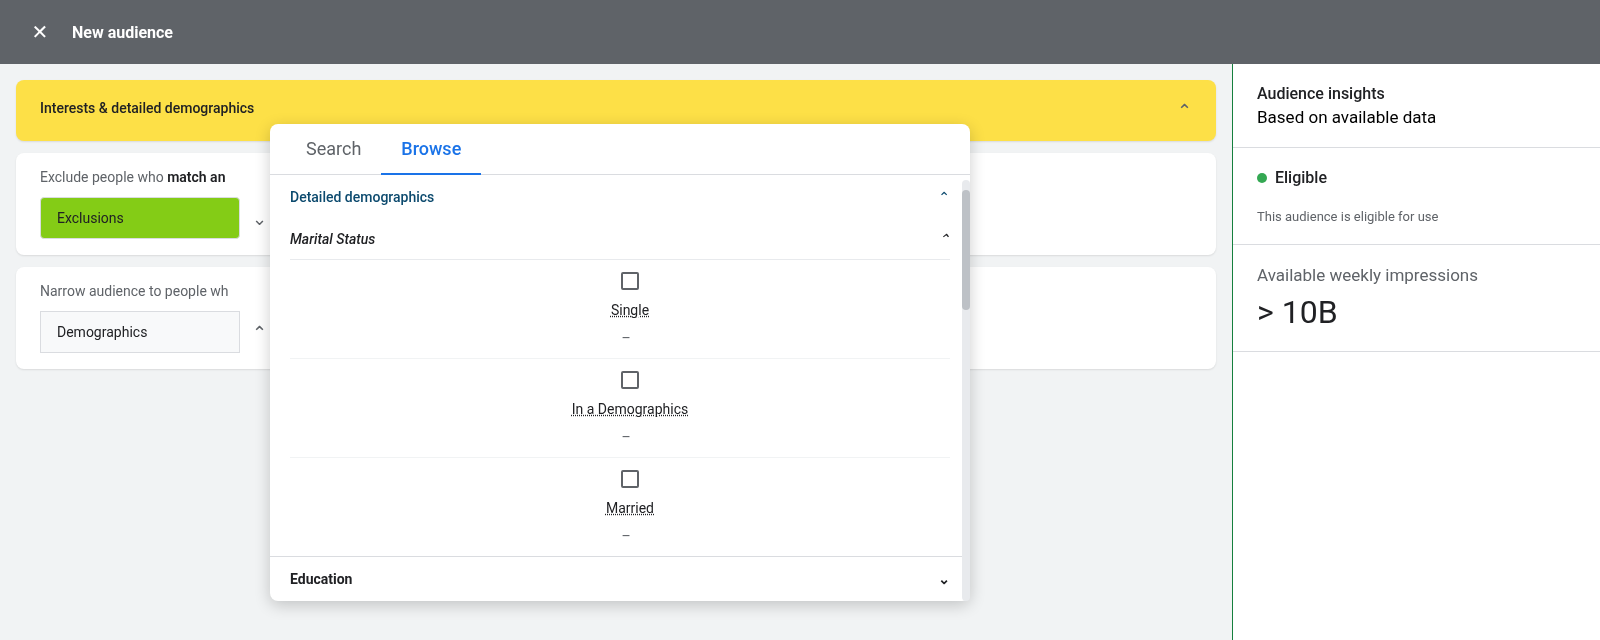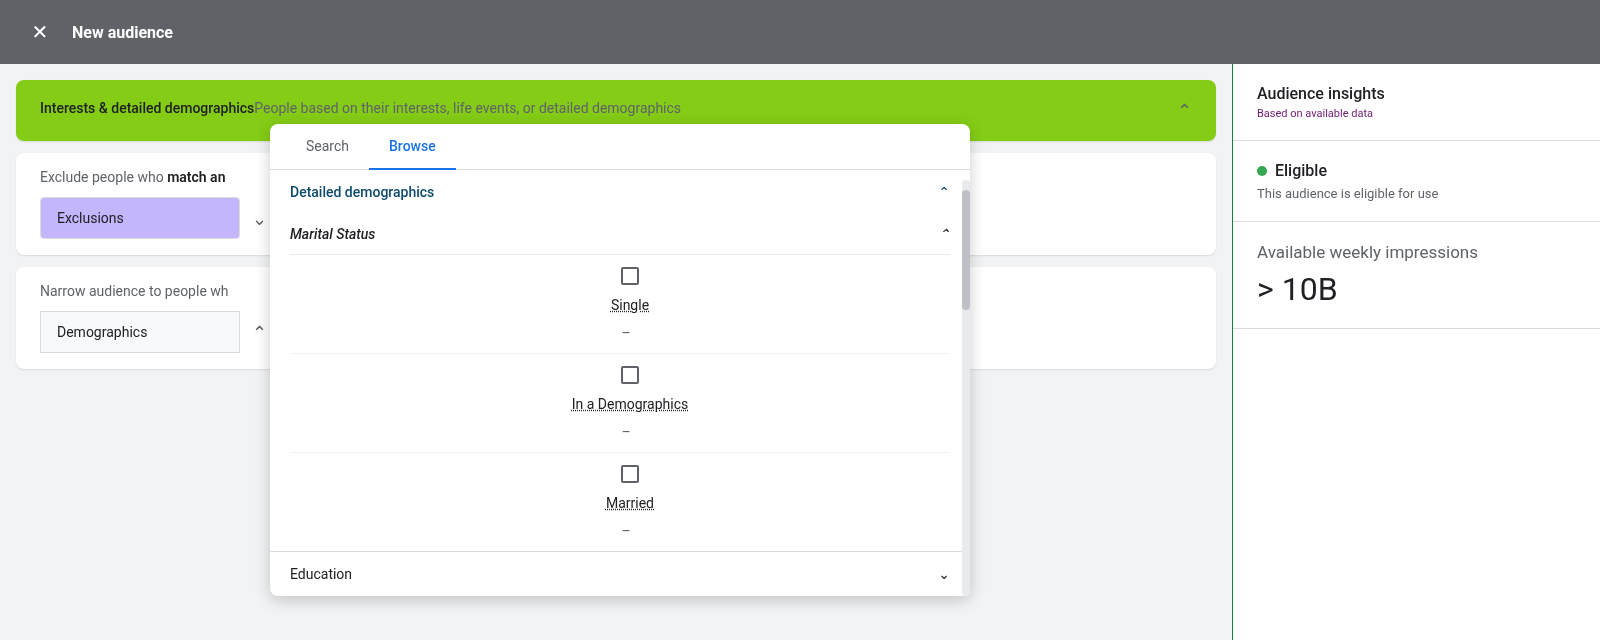--- a/index.html
+++ b/index.html
@@ -49,21 +49,21 @@
     
     .left-panel {
       flex: 1;
       overflow-y: auto;
       padding: 16px;
       position: relative;
     }
 
     
     .section-card {
-      background: #84cc16;
+      background: #fde047;
       border-radius: 8px;
       margin-bottom: 12px;
       padding: 20px 24px;
       box-shadow: 0 1px 2px rgba(0,0,0,0.1);
     }
 
     .section-header {
       display: flex;
       justify-content: space-between;
       align-items: flex-start;
@@ -104,21 +104,21 @@
     .exclude-text strong {
       color: #202124;
       font-weight: 600;
     }
     .exclusions-row {
       display: flex;
       align-items: center;
       gap: 12px;
     }
     .exclusions-box {
-      background: #c4b5fd;
+      background: #84cc16;
       border: 1px solid #dadce0;
       border-radius: 4px;
       padding: 12px 16px;
       font-size: 14px;
       color: #202124;
       min-width: 200px;
     }
     .dropdown-icon {
       color: #5f6368;
       font-size: 18px;
@@ -160,21 +160,21 @@
     }
 
     
     .tabs-bar {
       display: flex;
       border-bottom: 1px solid #dadce0;
       padding: 0 16px;
     }
     .tab-item {
       padding: 14px 20px;
-      font-size: 14px;
+      font-size: 18px;
       color: #5f6368;
       cursor: pointer;
       border-bottom: 2px solid transparent;
       margin-bottom: -1px;
     }
     .tab-item.active {
       color: #1a73e8;
       border-bottom-color: #1a73e8;
       font-weight: 500;
     }
@@ -272,21 +272,21 @@
     }
 
     
     .education-header {
       display: flex;
       justify-content: space-between;
       align-items: flex-end;
       padding: 14px 20px;
       cursor: pointer;
       font-size: 14px;
-      font-weight: 400;
+      font-weight: 700;
       color: #202124;
     }
 
     
     .right-panel {
       width: 368px;
       background: white;
       border-left: 1px solid #15803d;
       overflow-y: auto;
     }
@@ -297,34 +297,34 @@
     }
 
     .insights-title {
       font-size: 16px;
       font-weight: 500;
       color: #202124;
       margin-bottom: 4px;
     }
 
     .insights-subtitle {
-      font-size: 11px;
-      color: #701a75;
+      font-size: 17px;
+      color: #000000;
     }
 
     .eligible-section {
       padding: 20px 24px;
       border-bottom: 1px solid #dadce0;
     }
 
     .eligible-badge {
       display: flex;
       align-items: center;
       gap: 8px;
-      margin-bottom: 6px;
+      margin-bottom: 22px;
     }
 
     .green-dot {
       width: 10px;
       height: 10px;
       background: #34a853;
       border-radius: 50%;
     }
 
     .eligible-label {
@@ -366,21 +366,20 @@
   <span class="header-title">New audience</span>
 </div>
 
 <div class="main-content">
 
   <div class="left-panel">
 
     <div class="section-card">
       <div class="section-header">
         <span class="section-label">Interests &amp; detailed demographics</span>
-        <span class="section-description">People based on their interests, life events, or detailed demographics</span>
         <span class="chevron-icon">⌃</span>
       </div>
     </div>
 
     <div class="exclude-section">
       <div class="exclude-text">
         Exclude people who <strong>match an</strong>
       </div>
       <div class="exclusions-row">
         <div class="exclusions-box">Exclusions</div>

